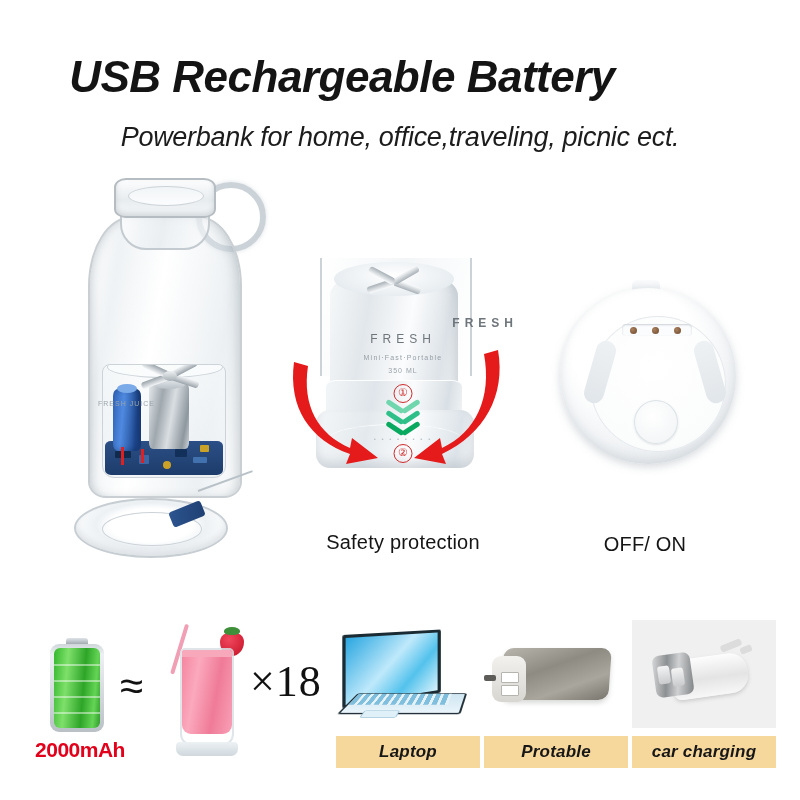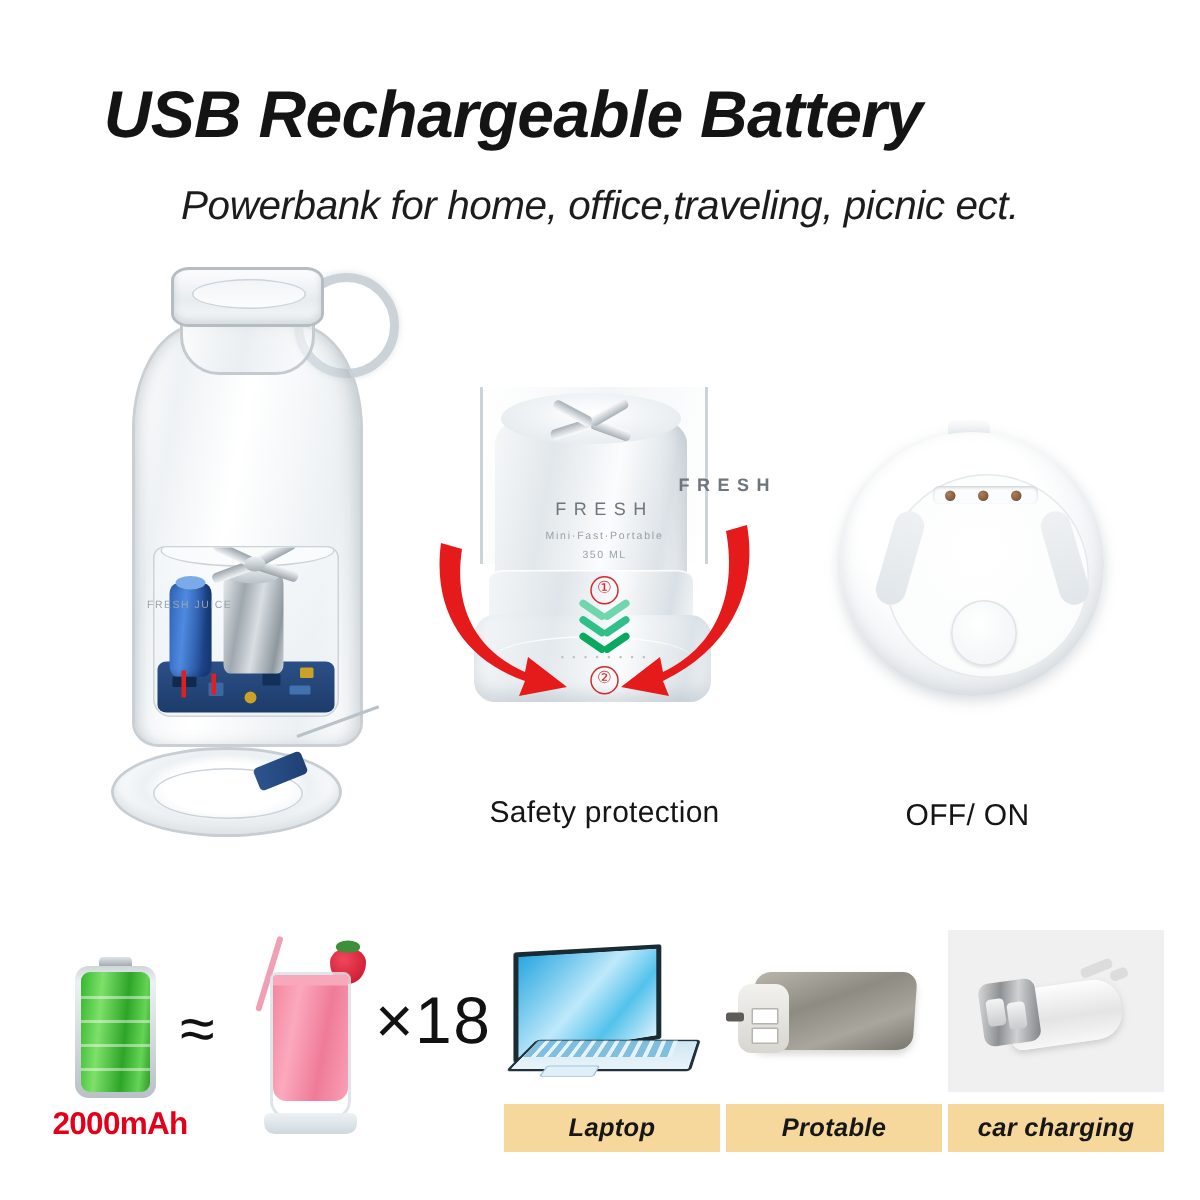--- a/index.html
+++ b/index.html
@@ -331,21 +331,21 @@
     position:absolute;left:56px;top:10px;width:24px;height:24px;
     border-radius:50% 50% 52% 52%/42% 42% 62% 62%;
     background:radial-gradient(circle at 38% 32%,#f0475c,#c41026);
   }
   .berry::after{
     content:"";position:absolute;left:4px;top:-5px;width:16px;height:8px;
     background:#3e8f3a;border-radius:50% 50% 40% 40%;
   }
   .times{
     position:absolute;left:226px;top:56px;font-size:44px;color:#111;
-    font-family:Liberation Sans, sans-serif;letter-spacing:1px;
+    font-family:Liberation Serif, serif;letter-spacing:1px;
   }
 
   
   #charging{position:absolute;left:336px;top:620px;width:444px;height:148px;display:flex;gap:4px;}
   .card{position:relative;width:144px;height:148px;}
   .card .pic{
     position:absolute;left:0;top:0;width:100%;height:108px;overflow:hidden;
     background:#ffffff;
   }
   .card .bar{

